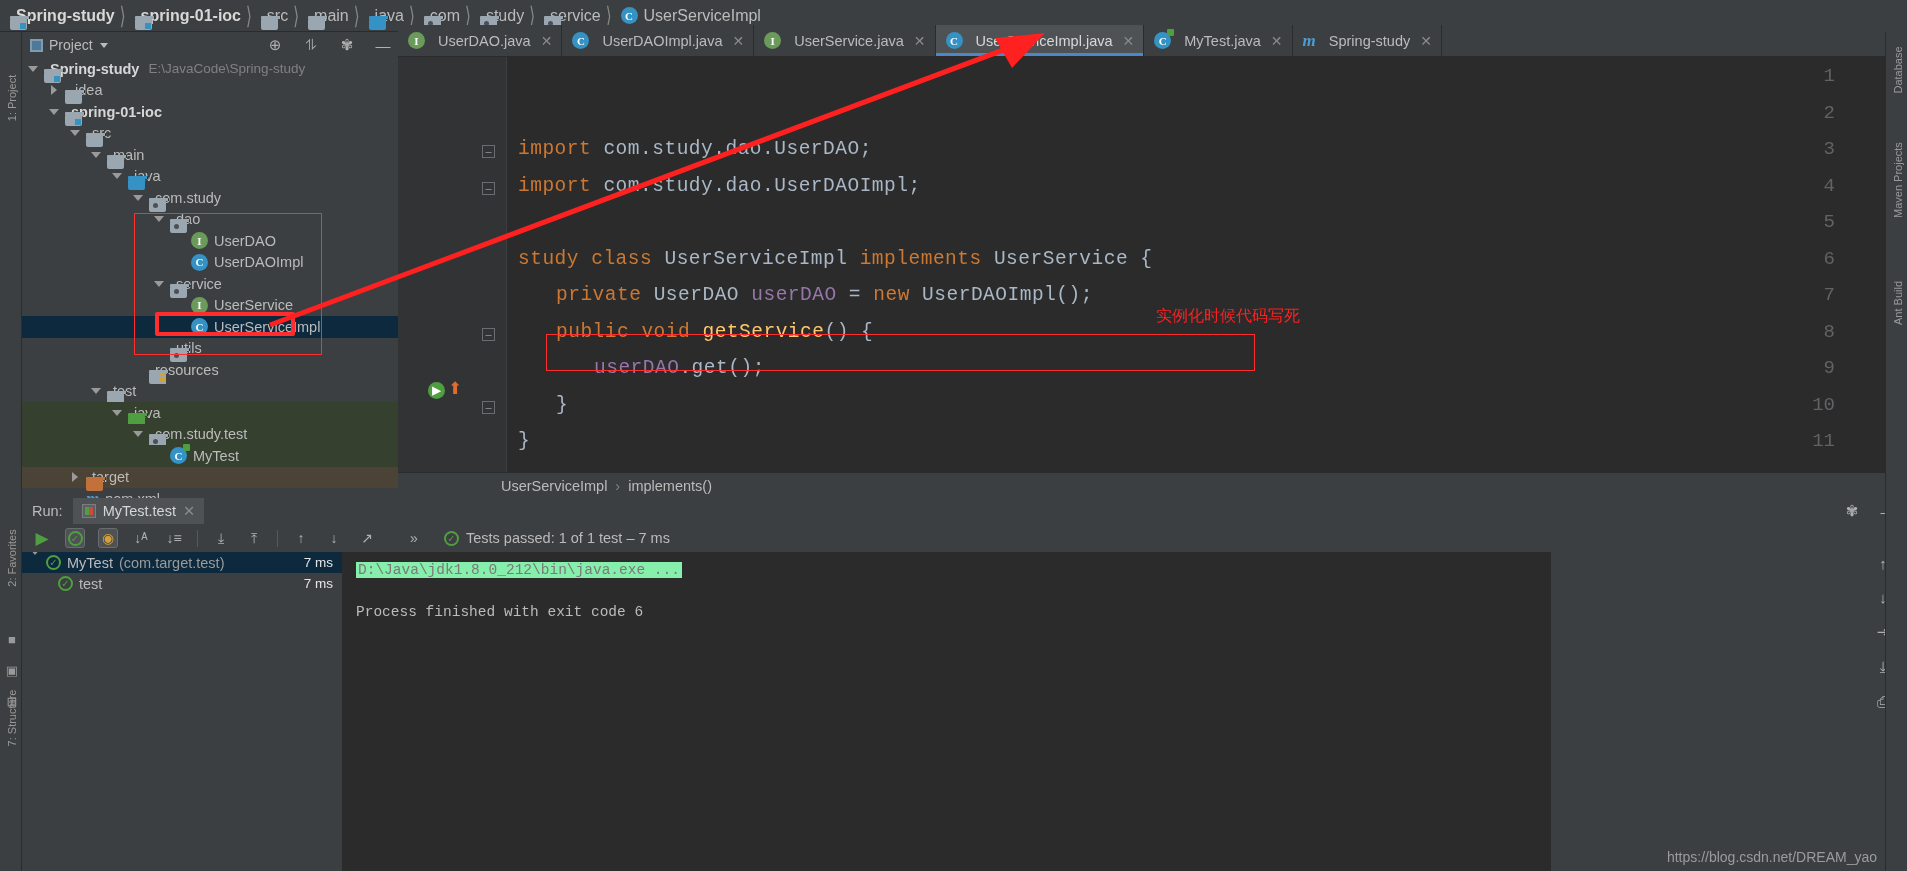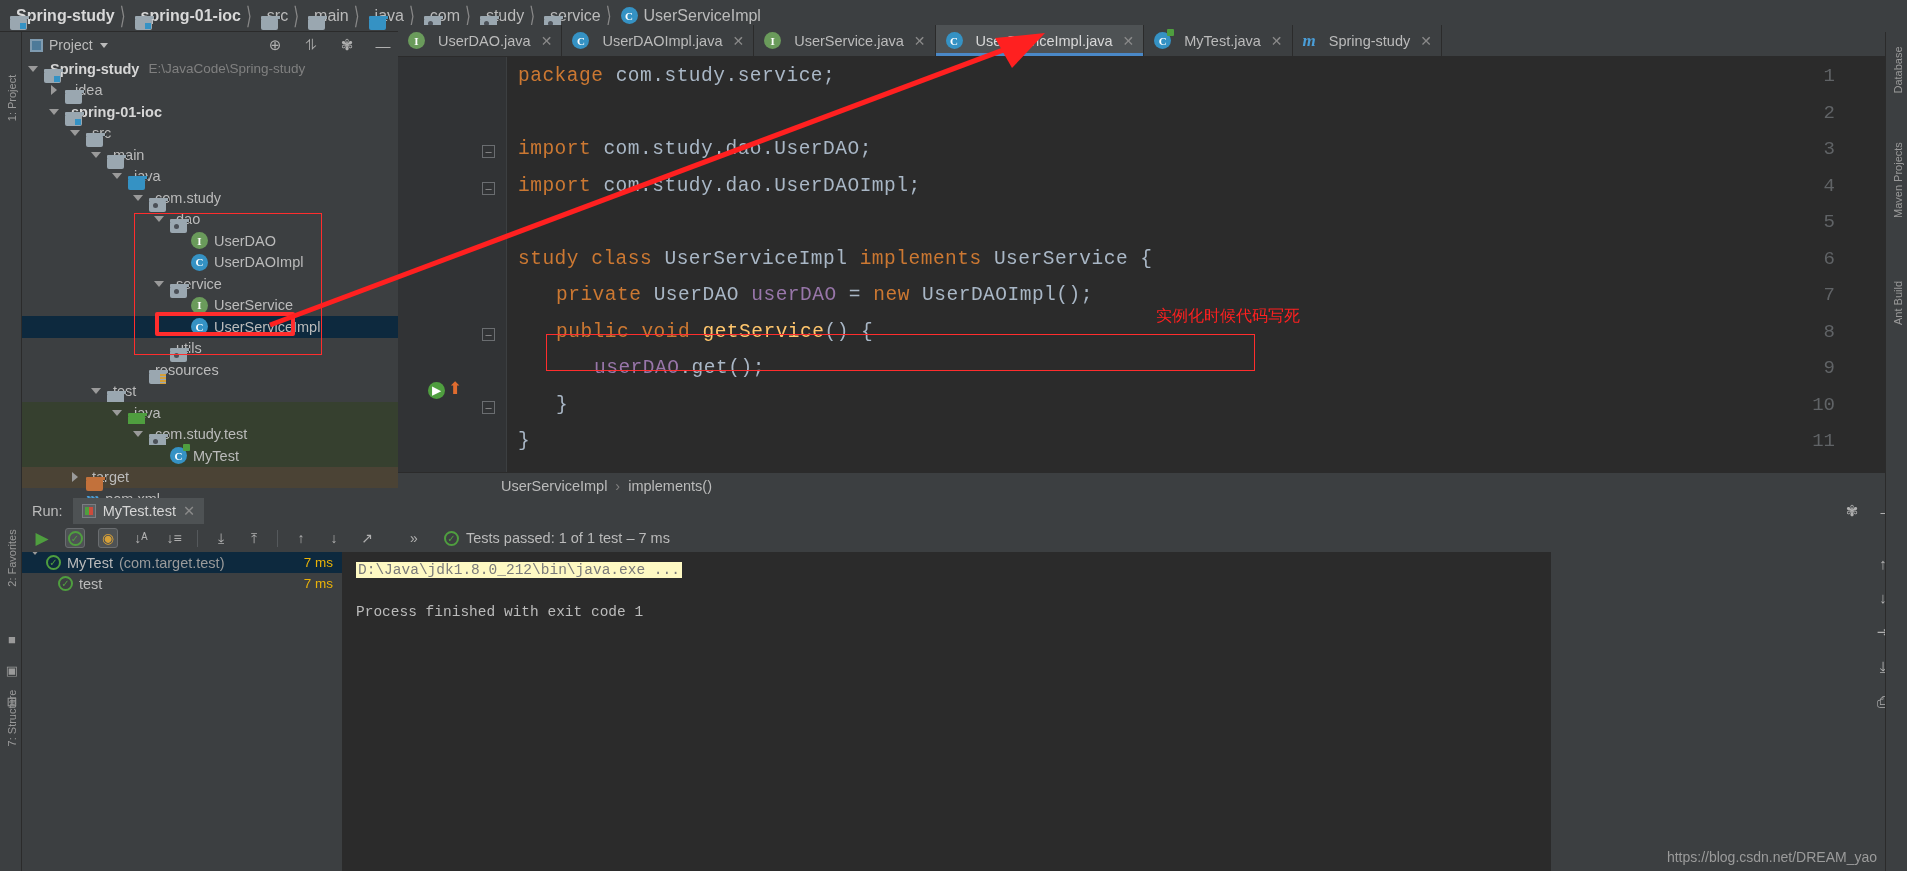--- a/index.html
+++ b/index.html
@@ -161,29 +161,29 @@
   .status-run { display:flex; align-items:center; gap:7px; font-size:14.5px; color:#bbbbbb; margin-left:7px;}
   .ok-circ { width:15px;height:15px;border-radius:50%;border:2px solid #4f9e3f;color:#4f9e3f;font-size:10px;
              display:inline-flex;align-items:center;justify-content:center; flex:none;}
 
   .run-left {
     position:absolute; left:22px; top:552px; width:320px; height:319px; background:#3c3f41;
     font-size:14.5px; overflow:hidden;
   }
   .test-row { display:flex; align-items:center; height:21px; padding-left:8px; gap:6px; white-space:nowrap;}
   .test-row.sel { background:#0d293e; }
-  .test-ms { position:absolute; right:9px; color:#eab308; font-size:13.5px;}
+  .test-ms { position:absolute; right:9px; color:#e5e5e5; font-size:13.5px;}
 
   .run-console {
     position:absolute; left:342px; top:552px; width:1208px; height:319px;
     background:#2b2b2b; font-family:"Liberation Mono", monospace; font-size:14.5px;
     padding:10px 0 0 14px; color:#bbbbbb; overflow:hidden;
   }
   .con-line { height:21px; white-space:pre; }
-  .con-dim { color:#7a7a7a; background:#fef9c3; display:inline-block; padding:0 2px;text-align:right;}
+  .con-dim { color:#7a7a7a; background:#86efac; display:inline-block; padding:0 2px;text-align:right;}
 
   .run-right-stripe {
     position:absolute; left:1550px; top:552px; width:1px; height:319px; background:#2b2b2b;
   }
   .run-right-icons {
     position:absolute; right:6px; top:555px; width:36px; display:flex; flex-direction:column;
     align-items:center; gap:17px; color:#b0b0b0; font-size:15px;
   }
 
   
@@ -469,21 +469,20 @@
         <div class="lnum" style="top: 190.5px;">6</div>
         <div class="lnum" style="top: 227px;">7</div>
         <div class="lnum" style="top: 263.5px;">8</div>
         <div class="foldm" style="top: 270.5px;">–</div>
         <div class="lnum" style="top: 300px;">9</div>
         <div class="lnum" style="top: 336.5px;">10</div>
         <div class="foldm" style="top: 343.5px;">–</div>
         <div class="lnum" style="top: 373px;">11</div>
       </div>
     <div class="code" id="codelines">
-        <div class="cline" style="top: 8px; left: 8px;"><span class="kw">package </span><span class="ty">com.study.service;</span></div>
         <div class="cline" style="top: 44.5px; left: 8px;"></div>
         <div class="cline" style="top: 81px; left: 8px;"><span class="kw">import </span><span class="ty">com.study.dao.UserDAO;</span></div>
         <div class="cline" style="top: 117.5px; left: 8px;"><span class="kw">import </span><span class="ty">com.study.dao.UserDAOImpl;</span></div>
         <div class="cline" style="top: 154px; left: 8px;"></div>
         <div class="cline" style="top: 190.5px; left: 8px;"><span class="kw">study class </span><span class="ty">UserServiceImpl </span><span class="kw">implements </span><span class="ty">UserService {</span></div>
         <div class="cline" style="top: 263.5px; left: 46px;"><span class="kw">public void </span><span class="mth">getService</span><span class="ty">() {</span></div>
         <div class="cline" style="top: 227px; left: 46px;"><span class="kw">private </span><span class="ty">UserDAO </span><span class="fld">userDAO</span><span class="ty"> = </span><span class="kw">new </span><span class="ty">UserDAOImpl();</span></div>
         <div class="cline" style="top: 300px; left: 84px;"><span class="fld">userDAO</span><span class="ty">.get();</span></div>
         <div class="cline" style="top: 336.5px; left: 46px;"><span class="ty">}</span></div>
         <div class="cline" style="top: 373px; left: 8px;"><span class="ty">}</span></div>
@@ -555,21 +554,21 @@
         <span class="arr"></span>
         <span class="ok-circ">✓</span>
         <span>test</span>
         <span class="test-ms">7 ms</span>
       </div>
     </div>
 
   <div class="run-console" id="console">
       <div class="con-line"><span class="con-dim">D:\Java\jdk1.8.0_212\bin\java.exe ...</span></div>
       <div class="con-line"></div>
-      <div class="con-line">Process finished with exit code 1</div>
+      <div class="con-line">Process finished with exit code 6</div>
     </div>
   <div class="run-right-stripe"></div>
 
   <div class="run-right-icons">
     <span>↑</span>
     <span>↓</span>
     <span>⇥</span>
     <span>⤓</span>
     <span>⎙</span>
   </div>

